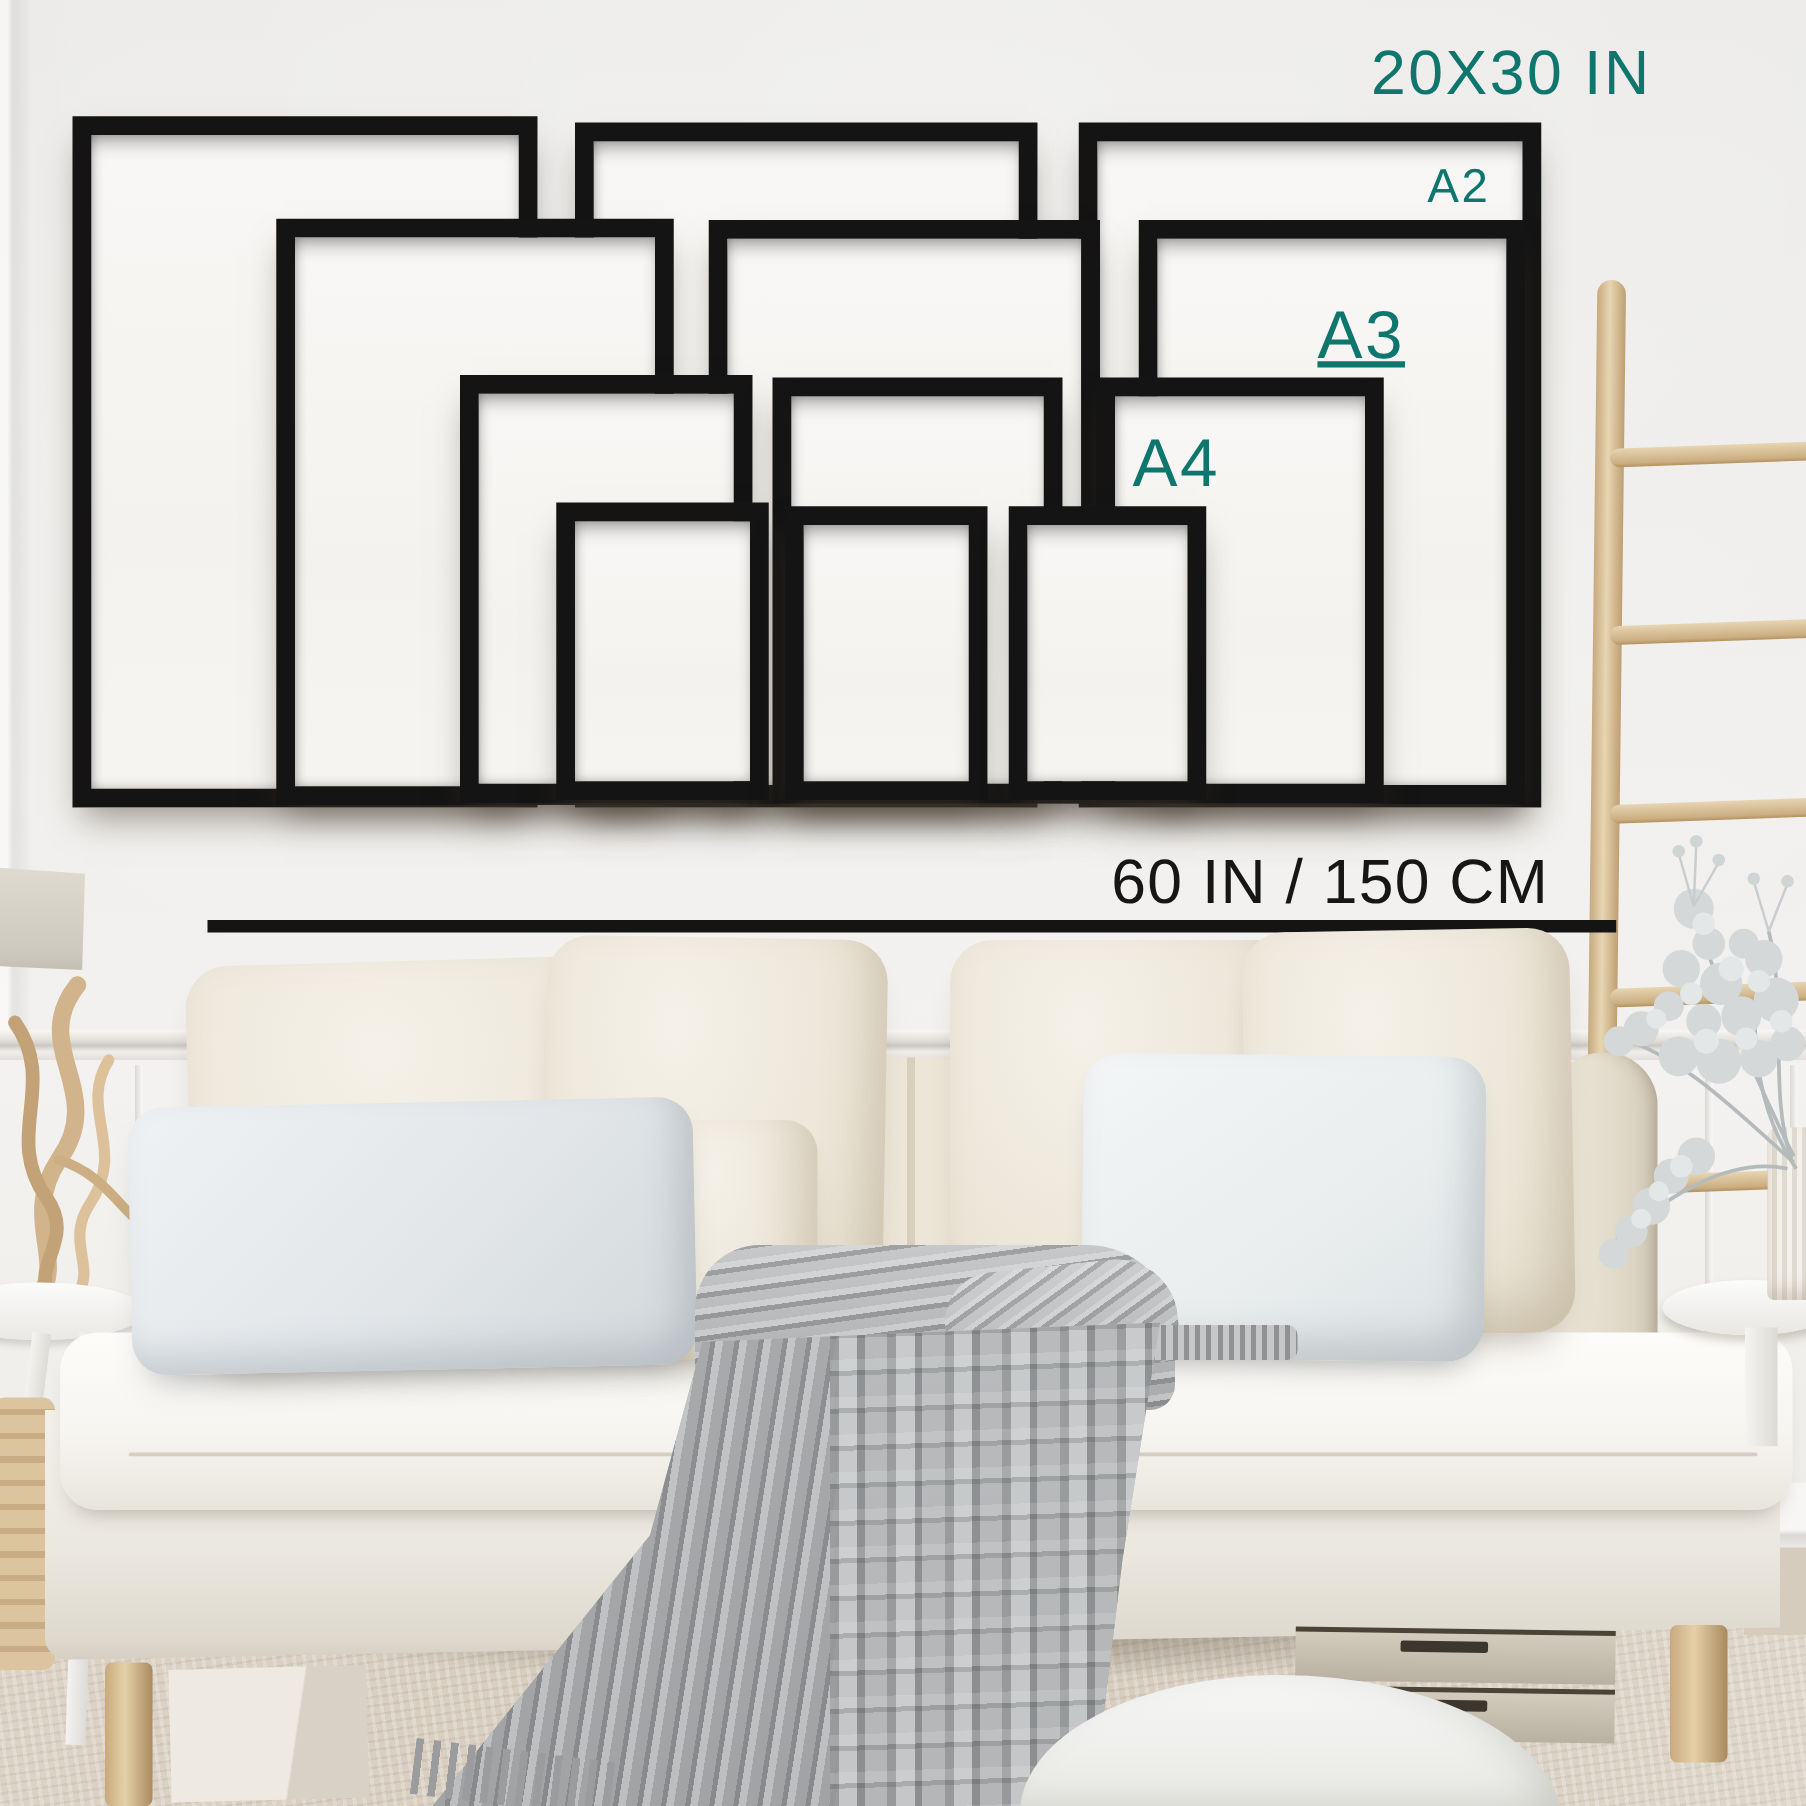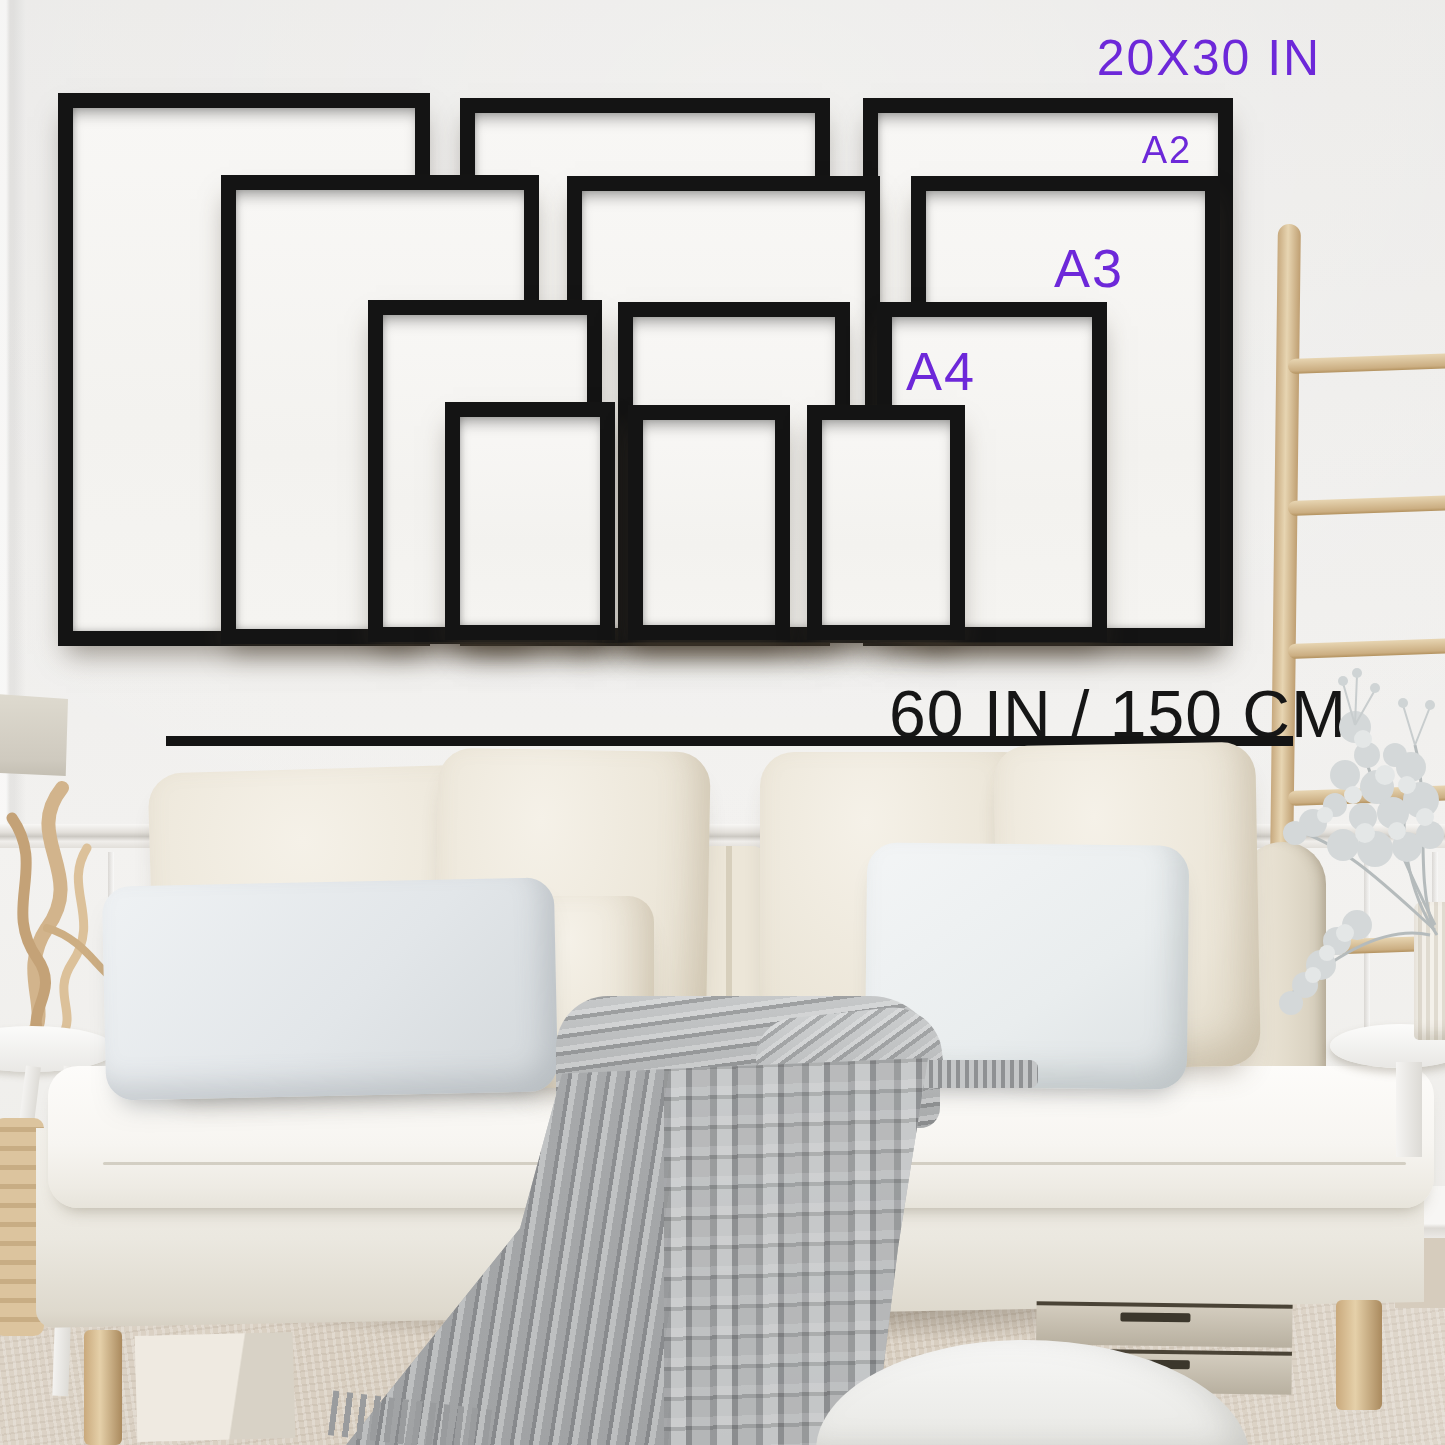--- a/index.html
+++ b/index.html
@@ -45,24 +45,24 @@
 
   
   .pframe{border:15px solid #141414;
     background:linear-gradient(180deg,#f8f7f5,#f3f2ef 60%,#f5f4f1);
     box-shadow:0 16px 26px -8px rgba(70,60,45,.50),
                inset 0 10px 16px -7px rgba(0,0,0,.45),
                inset 0 -5px 10px -6px rgba(0,0,0,.28),
                inset 4px 0 10px -6px rgba(0,0,0,.30);}
 
   
-  .size-label{transform:translate(-50%,-50%);letter-spacing:2px;font-weight:400;color:#6d28d9;white-space:nowrap;}
+  .size-label{transform:translate(-50%,-50%);letter-spacing:2px;font-weight:400;color:#0f766e;white-space:nowrap;}
   .scale-text{color:#161616;white-space:nowrap;font-weight:400;}
   .scale-left{left:176px;top:668px;font-size:62px;letter-spacing:2px;}
-  .scale-right{left:889px;top:676px;font-size:66px;letter-spacing:1px;}
+  .scale-right{left:889px;top:676px;font-size:50px;letter-spacing:1px;}
   .scale-underline{background:#141414;}
 
   
   .lamp-shade{left:-8px;top:694px;width:76px;height:82px;
     background:linear-gradient(180deg,#dedacf,#cfcabf 80%,#c4bfb3);
     clip-path:polygon(6% 0,100% 6%,97% 100%,0 96%);}
   .table-left-top{left:-52px;top:1026px;width:168px;height:46px;border-radius:50%;
     background:linear-gradient(180deg,#fbfbfa,#e9e8e5);box-shadow:0 4px 6px rgba(120,110,90,.25);}
   .table-leg{background:linear-gradient(90deg,#f4f3f1,#dddbd6);}
   .tl-1{left:18px;top:1066px;width:15px;height:130px;transform:rotate(7deg);}
@@ -191,21 +191,21 @@
       <div class="pframe" style="left: 618px; top: 302px; width: 232px; height: 340px;"></div>
       <div class="pframe" style="left: 877px; top: 302px; width: 230px; height: 340px;"></div>
       <div class="pframe" style="left: 445px; top: 402px; width: 170px; height: 238px;"></div>
       <div class="pframe" style="left: 628px; top: 405px; width: 162px; height: 235px;"></div>
       <div class="pframe" style="left: 807px; top: 405px; width: 158px; height: 235px;"></div>
     </div>
 
   <div id="size-labels">
       <div class="size-label" style="left: 1209px; top: 58px; font-size: 50px;">20X30 IN</div>
       <div class="size-label" style="left: 1167px; top: 150px; font-size: 38px;">A2</div>
-      <div class="size-label" style="left: 1089px; top: 268px; font-size: 54px;">A3</div>
+      <div class="size-label" style="left: 1089px; top: 268px; font-size: 54px; text-decoration: underline;">A3</div>
       <div class="size-label" style="left: 941px; top: 371px; font-size: 54px;">A4</div>
     </div>
 
   <div class="scale-text scale-right">60 IN / 150 CM</div>
   <div class="scale-underline" id="scale-underline" style="left: 166px; top: 736px; width: 1127px; height: 10px;"></div>
 
   <div class="lamp-shade"></div>
   <svg style="left:-8px;top:778px" width="160" height="262" viewBox="0 0 160 262">
     <g fill="none" stroke-linecap="round">
       <path d="M70 10 C 30 60, 95 95, 55 150 C 25 195, 60 230, 40 258" stroke="#d2b48c" stroke-width="14"></path>

